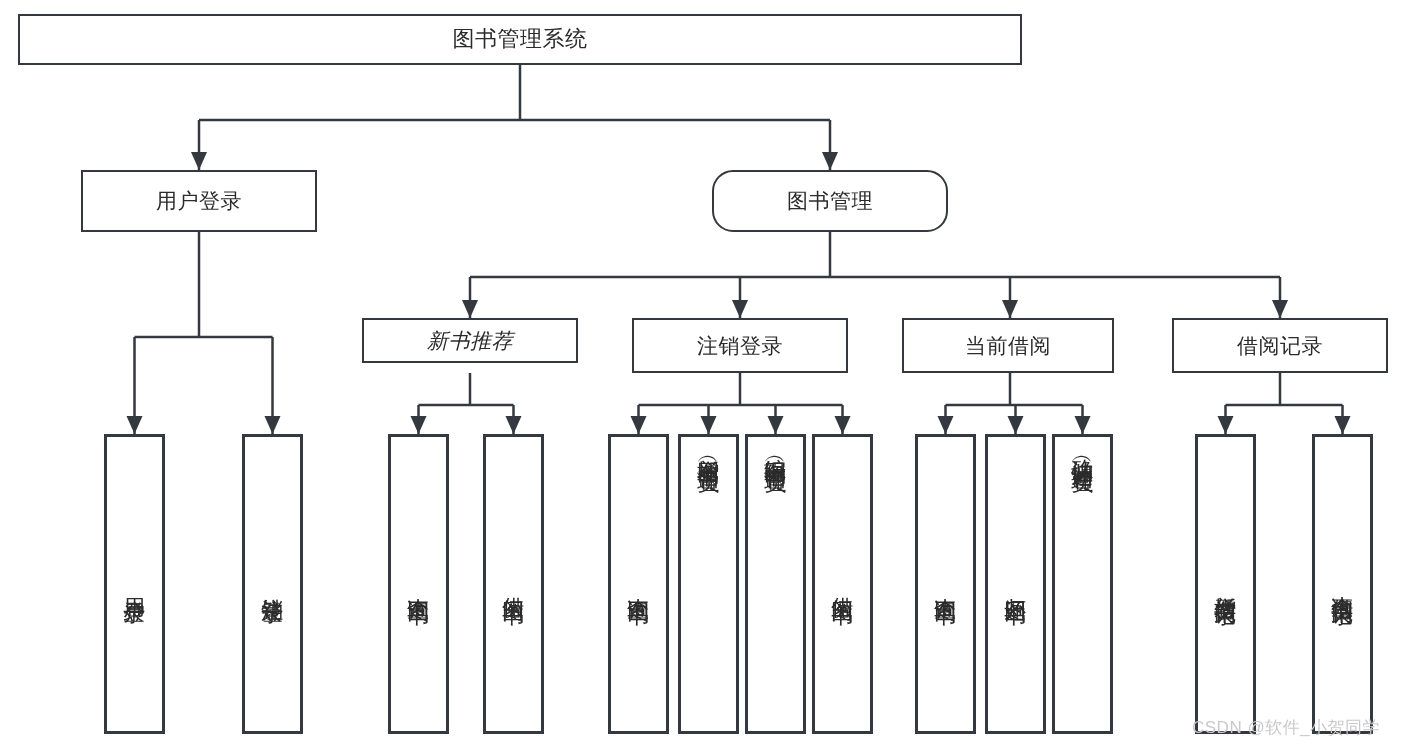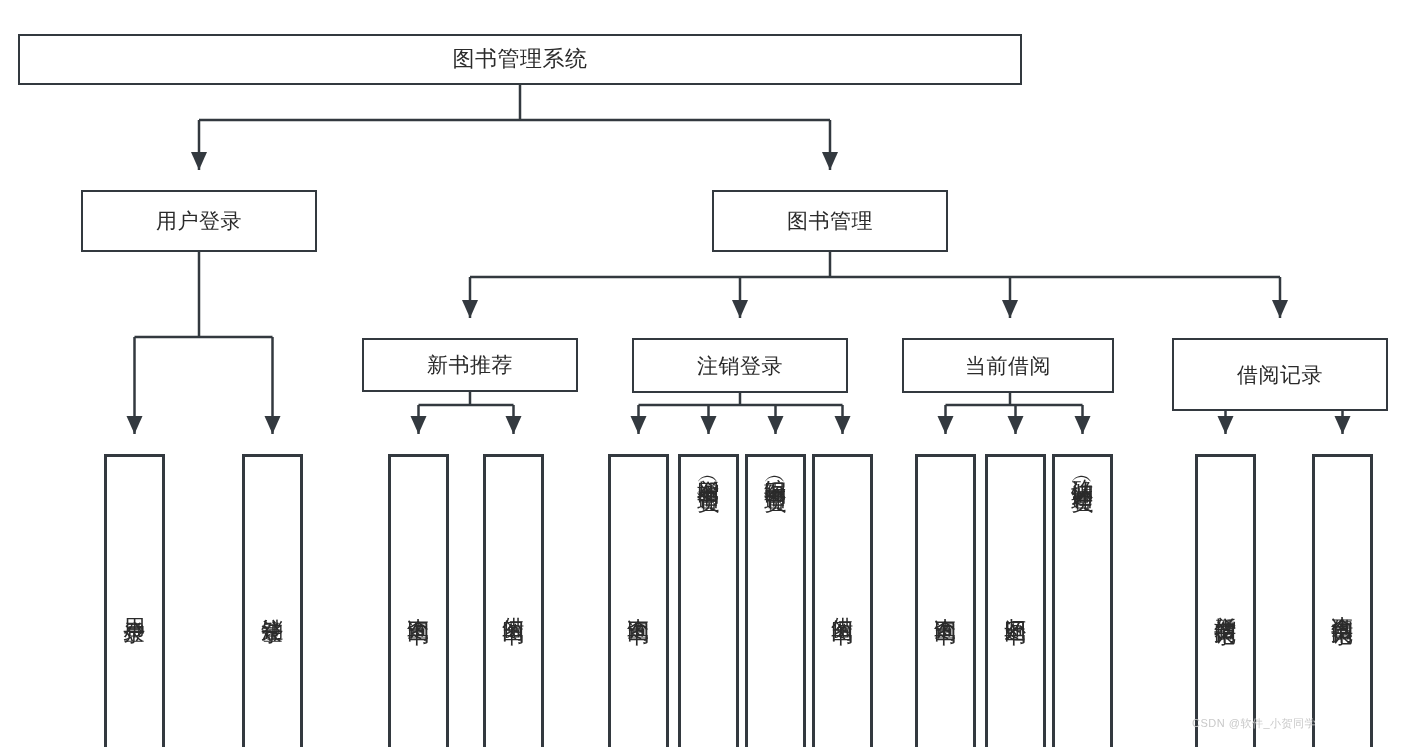--- a/index.html
+++ b/index.html
@@ -18,21 +18,20 @@
     overflow: hidden;
   }
   .node {
     position: absolute;
     box-sizing: border-box;
     background: #ffffff;
     border: 2.5px solid #33393f;
     display: flex;
     align-items: center;
     justify-content: center;
-    margin-top: 20px;
   }
   .node.leaf {
     border-width: 3px;
   }
   .node-label {
     color: #2b2b2b;
     font-size: 21px;
     line-height: 1.22;
     letter-spacing: 0.5px;
     white-space: nowrap;
@@ -68,21 +67,21 @@
     stroke: #33393f;
     stroke-width: 2.5;
     fill: none;
   }
   .arrowhead {
     fill: #33393f;
   }
   .watermark {
     position: absolute;
     color: #c9c9c9;
-    font-size: 11px;
+    font-size: 17px;
     letter-spacing: 0.5px;
     white-space: nowrap;
   }
 </style>
 </head>
 <body>
 
 <div id="canvas">
   <svg class="wires" viewBox="0 0 1405 747" xmlns="http://www.w3.org/2000/svg">
       <line x1="520" y1="65" x2="520" y2="120" class="wire"></line>
@@ -138,33 +137,33 @@
       <line x1="1342.5" y1="405" x2="1342.5" y2="434" class="wire"></line>
       <polygon points="1334.5,416 1350.5,416 1342.5,434" class="arrowhead"></polygon>
     </svg>
   <div id="nodes">
       <div class="node root" style="left: 18px; top: 14px; width: 1004px; height: 51px;">
         <span class="node-label">图书管理系统</span>
       </div>
       <div class="node" style="left: 81px; top: 170px; width: 236px; height: 62px;">
         <span class="node-label">用户登录</span>
       </div>
-      <div class="node" style="left: 712px; top: 170px; width: 236px; height: 62px;">
+      <div class="node" style="left: 712px; top: 170px; width: 236px; height: 62px; border-radius: 21px;">
         <span class="node-label">图书管理</span>
       </div>
-      <div class="node" style="left: 362px; top: 318px; width: 216px; height: 54px;">
+      <div class="node" style="left: 362px; top: 318px; width: 216px; height: 45px; font-style: italic;">
         <span class="node-label">新书推荐</span>
       </div>
       <div class="node" style="left: 632px; top: 318px; width: 216px; height: 55px;">
         <span class="node-label">注销登录</span>
       </div>
       <div class="node" style="left: 902px; top: 318px; width: 212px; height: 55px;">
         <span class="node-label">当前借阅</span>
       </div>
-      <div class="node" style="left: 1172px; top: 318px; width: 216px; height: 73px;">
+      <div class="node" style="left: 1172px; top: 318px; width: 216px; height: 55px;">
         <span class="node-label">借阅记录</span>
       </div>
       <div class="node leaf centered" style="left: 104px; top: 434px; width: 61px; height: 300px;">
         <span class="node-label">用户登录</span>
       </div>
       <div class="node leaf centered" style="left: 242px; top: 434px; width: 61px; height: 300px;">
         <span class="node-label">注销登录</span>
       </div>
       <div class="node leaf centered" style="left: 388px; top: 434px; width: 61px; height: 300px;">
         <span class="node-label">查询图书</span>

